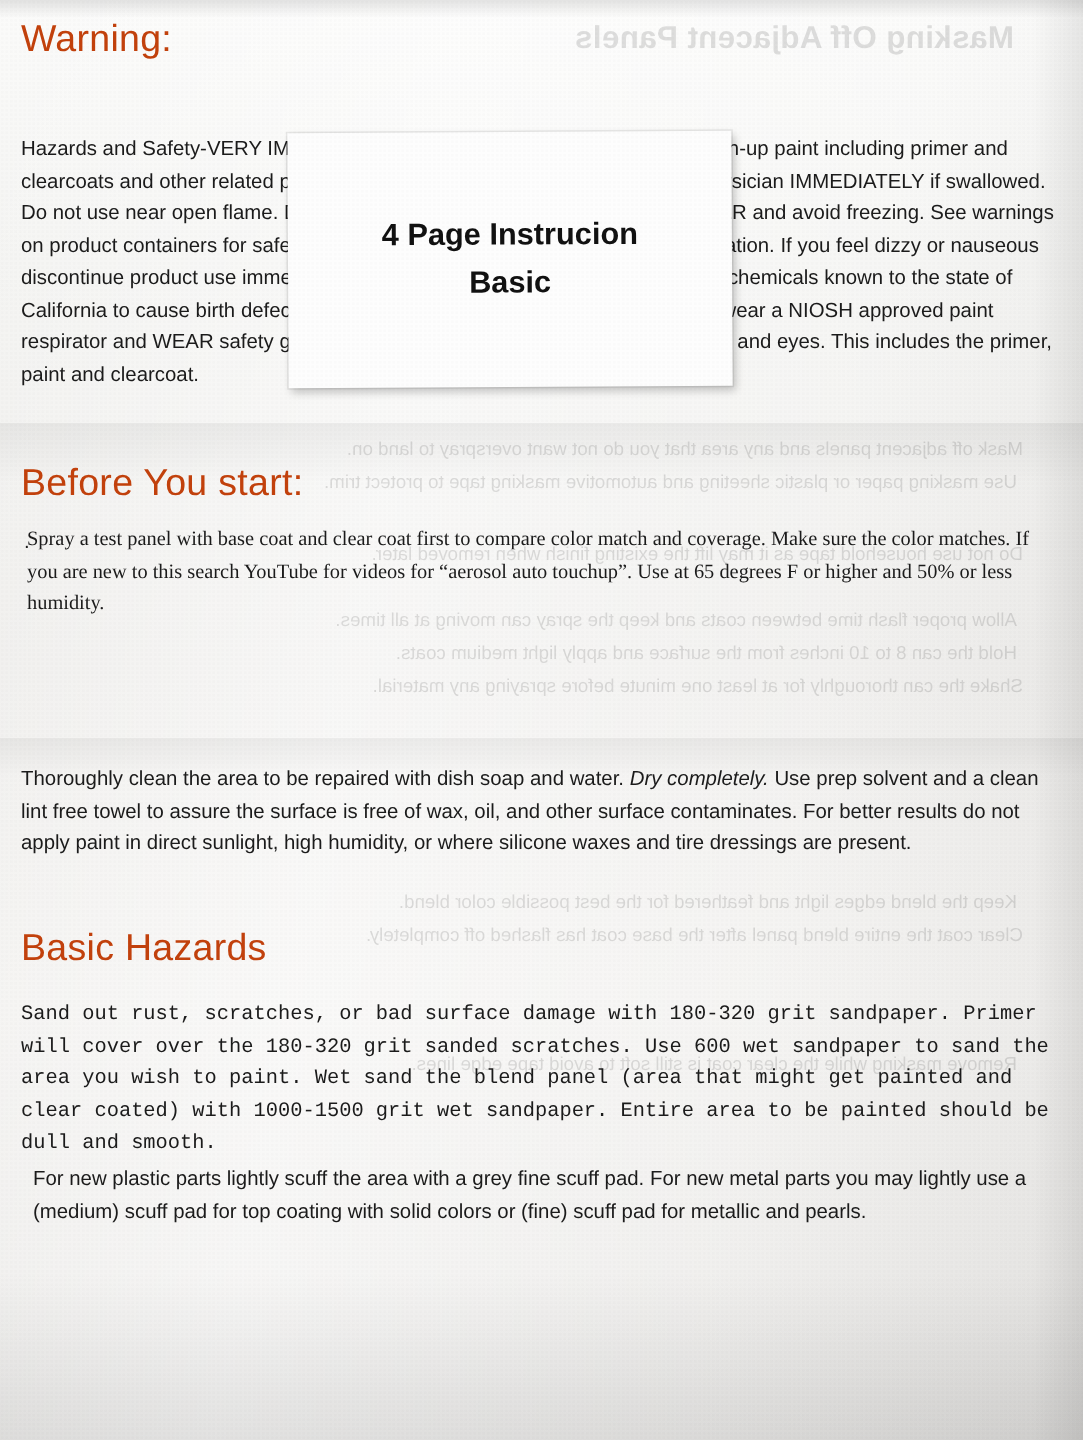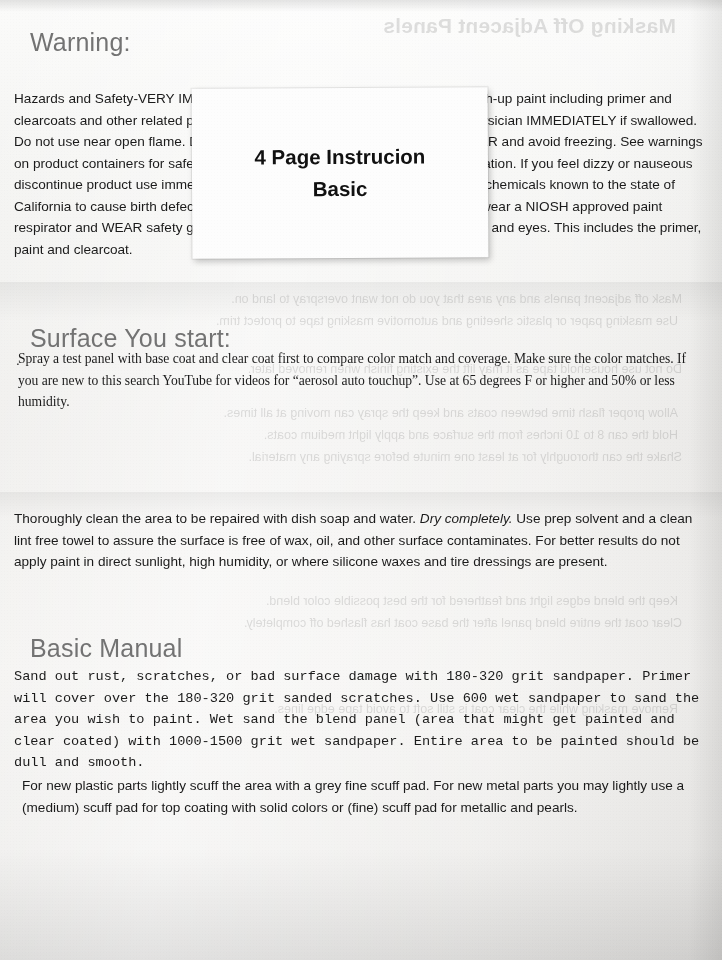--- a/index.html
+++ b/index.html
@@ -67,25 +67,25 @@
 
   
   #content {
     position: absolute;
     inset: 0;
     color: #1c1c1c;
   }
 
   h1.section {
     position: absolute;
-    margin: 16px;
+    margin: 0;
     font-weight: normal;
     font-size: 25px;
     letter-spacing: 0.2px;
-    color: #737373;
+    color: #c2410c;
   }
 
   p.para {
     position: absolute;
     margin: 0;
     font-size: 13.6px;
     line-height: 21.5px;
     color: #1b1b1b;
   }
 
@@ -160,27 +160,27 @@
   <div class="st-block" style="left:44px; top:592px;">Keep the blend edges light and feathered for the best possible color blend.</div>
   <div class="st-block" style="left:40px; top:614px;">Clear coat the entire blend panel after the base coat has flashed off completely.</div>
   <div class="st-block" style="left:44px; top:700px;">Remove masking while the clear coat is still soft to avoid tape edge lines.</div>
 </div>
 
 <div id="content">
 
   <h1 class="section warning-title">Warning:</h1>
   <p class="para warning-body">Hazards and Safety-VERY IMPORTANT. Use caution when using aerosol touch-up paint including primer and clearcoats and other related products. Keep out of reach of children. Call a physician IMMEDIATELY if swallowed. Do not use near open flame. Do not store above 120F. DO NOT STORE IN CAR and avoid freezing. See warnings on product containers for safety and proper disposal. Use with adequate ventilation. If you feel dizzy or nauseous discontinue product use immediately and call physician. This product contains chemicals known to the state of California to cause birth defects, cancer and other reproductive harm. Always wear a NIOSH approved paint respirator and WEAR safety goggles when using these products to protect skin and eyes. This includes the primer, paint and clearcoat.</p>
 
-  <h1 class="section before-title">Surface You start:</h1>
+  <h1 class="section before-title">Before You start:</h1>
   <p class="para before-dot">.</p>
   <p class="para before-body">Spray a test panel with base coat and clear coat first to compare color match and coverage. Make sure the color matches.  If you are new to this search YouTube for videos for “aerosol auto touchup”.  Use at 65 degrees F or higher and 50% or less humidity.</p>
 
   <p class="para surface-body"><span>Thoroughly clean the area to be repaired with dish soap and water.  </span><em>Dry completely.</em><span> Use prep solvent and a clean lint free towel to assure the surface is free of wax, oil, and other surface contaminates. For better results do not apply paint in direct sunlight, high humidity, or where silicone waxes and tire dressings are present.</span></p>
 
-  <h1 class="section sanding-title">Basic Manual</h1>
+  <h1 class="section sanding-title">Basic Hazards</h1>
   <p class="para sanding-body1">Sand out rust, scratches, or bad surface damage with 180-320 grit sandpaper. Primer will cover over the 180-320 grit sanded scratches. Use 600 wet sandpaper to sand the area you wish to paint. Wet sand the blend panel (area that might get painted and clear coated) with 1000-1500 grit wet sandpaper. Entire area to be painted should be dull and smooth.</p>
   <p class="para sanding-body2">For new plastic parts lightly scuff the area with a grey fine scuff pad. For new metal parts you may lightly use a (medium) scuff pad for top coating with solid colors or (fine) scuff pad for metallic and pearls.</p>
 
 </div>
 
 <div id="note-card">
   <div class="note-line l1">4 Page Instrucion</div>
   <div class="note-line l2">Basic</div>
 </div>
 

